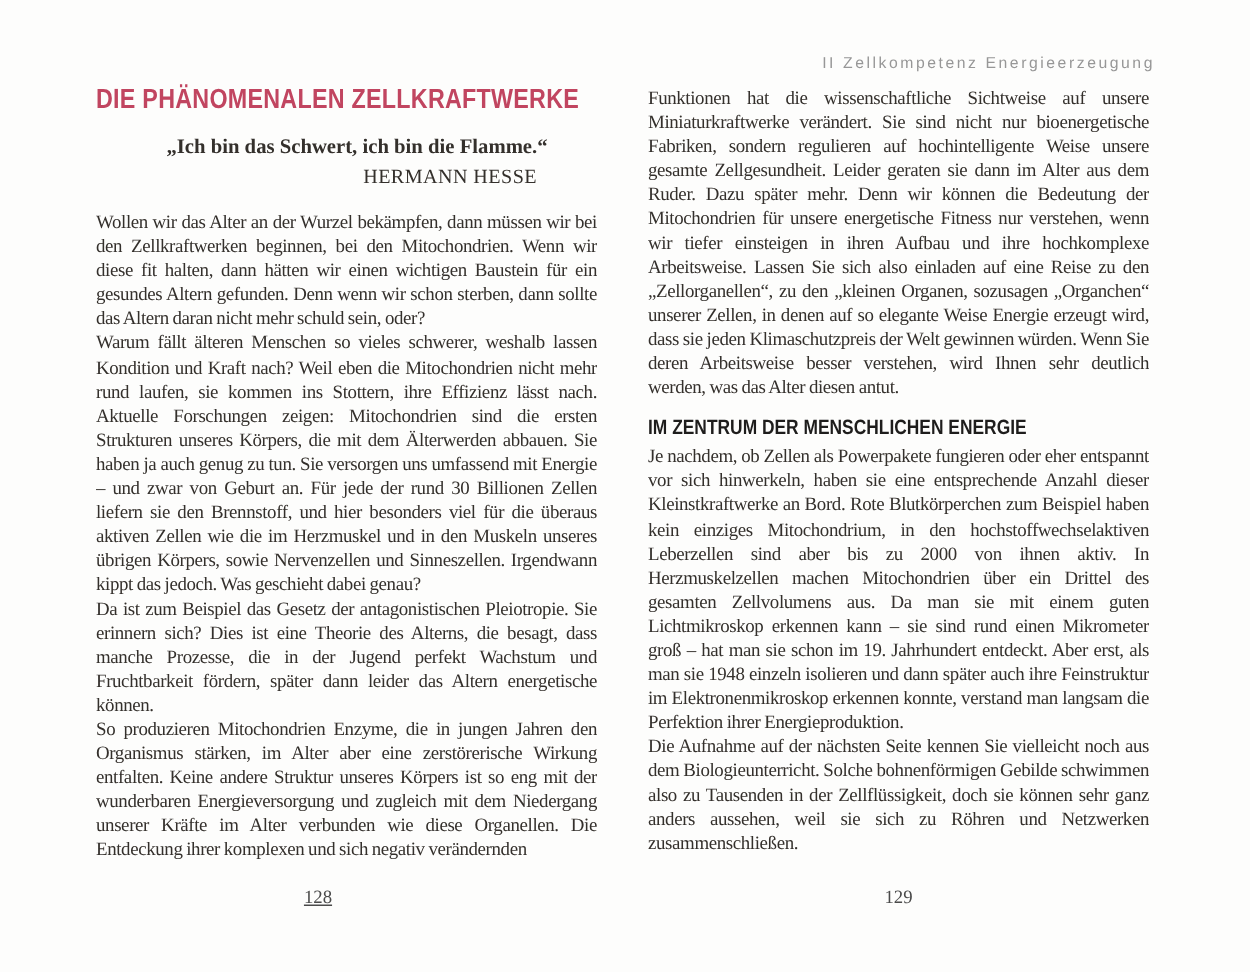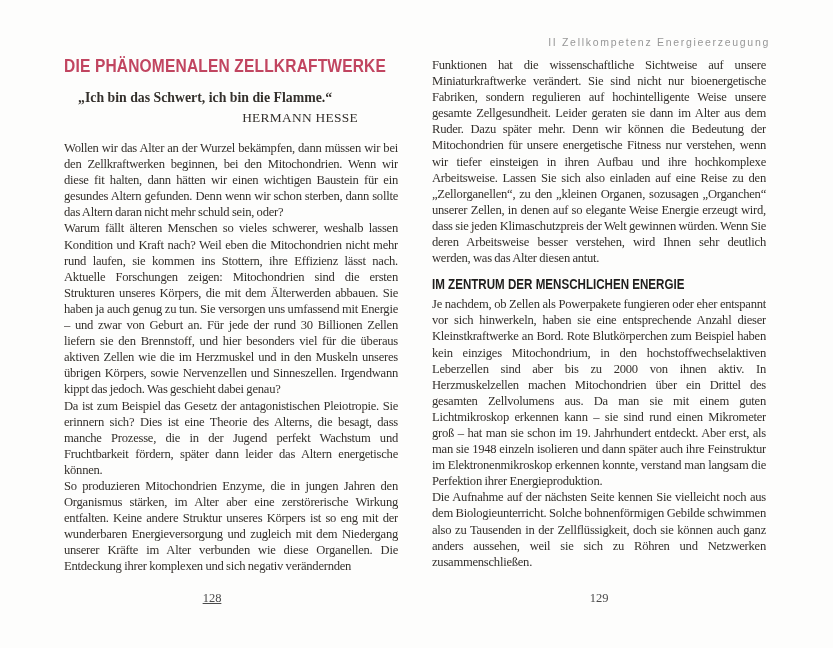--- a/index.html
+++ b/index.html
@@ -31,21 +31,21 @@
     font-family:"Liberation Sans", sans-serif;
     font-weight:bold; font-size:18.5px;
     color:#c14560;
     transform:scaleX(0.84); transform-origin:left center;
     white-space:nowrap;
     margin:5px 0 13px 0;
     letter-spacing:0.2px;
   }
   .quote-block { margin:0 0 14px 0; }
   .quote-text {
-    text-align:left;
+    text-align:center;
     font-weight:bold; font-size:13.8px;
     color:#34302c;
     padding-left:14px;
   }
   .quote-attr {
     text-align:right;
     font-size:13.4px;
     color:#34302c;
     padding-right:40px;
     margin-top:4px;
@@ -99,17 +99,17 @@
 </div>
 
 <div class="page page-right">
   <div class="page-body">
     <div>
         <p class="para">Funktionen hat die wissenschaftliche Sichtweise auf unsere Miniaturkraftwerke verändert. Sie sind nicht nur bioenergetische Fabriken, sondern regulieren auf hochintelligente Weise unsere gesamte Zellgesundheit. Leider geraten sie dann im Alter aus dem Ruder. Dazu später mehr. Denn wir können die Bedeutung der Mitochondrien für unsere energetische Fitness nur verstehen, wenn wir tiefer einsteigen in ihren Aufbau und ihre hochkomplexe Arbeitsweise. Lassen Sie sich also einladen auf eine Reise zu den „Zellorganellen“, zu den „kleinen Organen, sozusagen „Organchen“ unserer Zellen, in denen auf so elegante Weise Energie erzeugt wird, dass sie jeden Klimaschutzpreis der Welt gewinnen würden. Wenn Sie deren Arbeitsweise besser verstehen, wird Ihnen sehr deutlich werden, was das Alter diesen antut.</p>
       </div>
     <span class="sub-heading">IM ZENTRUM DER MENSCHLICHEN ENERGIE</span>
     <div>
         <p class="para">Je nachdem, ob Zellen als Powerpakete fungieren oder eher entspannt vor sich hinwerkeln, haben sie eine entsprechende Anzahl dieser Kleinstkraftwerke an Bord. Rote Blutkörperchen zum Beispiel haben kein einziges Mitochondrium, in den hochstoffwechselaktiven Leberzellen sind aber bis zu 2000 von ihnen aktiv. In Herzmuskelzellen machen Mitochondrien über ein Drittel des gesamten Zellvolumens aus. Da man sie mit einem guten Lichtmikroskop erkennen kann – sie sind rund einen Mikrometer groß – hat man sie schon im 19. Jahrhundert entdeckt. Aber erst, als man sie 1948 einzeln isolieren und dann später auch ihre Feinstruktur im Elektronenmikroskop erkennen konnte, verstand man langsam die Perfektion ihrer Energieproduktion.</p>
-        <p class="para">Die Aufnahme auf der nächsten Seite kennen Sie vielleicht noch aus dem Biologieunterricht. Solche bohnenförmigen Gebilde schwimmen also zu Tausenden in der Zellflüssigkeit, doch sie können auch ganz anders aussehen, weil sie sich zu Röhren und Netzwerken zusammenschließen.</p>
+        <p class="para">Die Aufnahme auf der nächsten Seite kennen Sie vielleicht noch aus dem Biologieunterricht. Solche bohnenförmigen Gebilde schwimmen also zu Tausenden in der Zellflüssigkeit, doch sie können sehr ganz anders aussehen, weil sie sich zu Röhren und Netzwerken zusammenschließen.</p>
       </div>
   </div>
   <div class="page-number">129</div>
 </div>
 
 </body></html>

